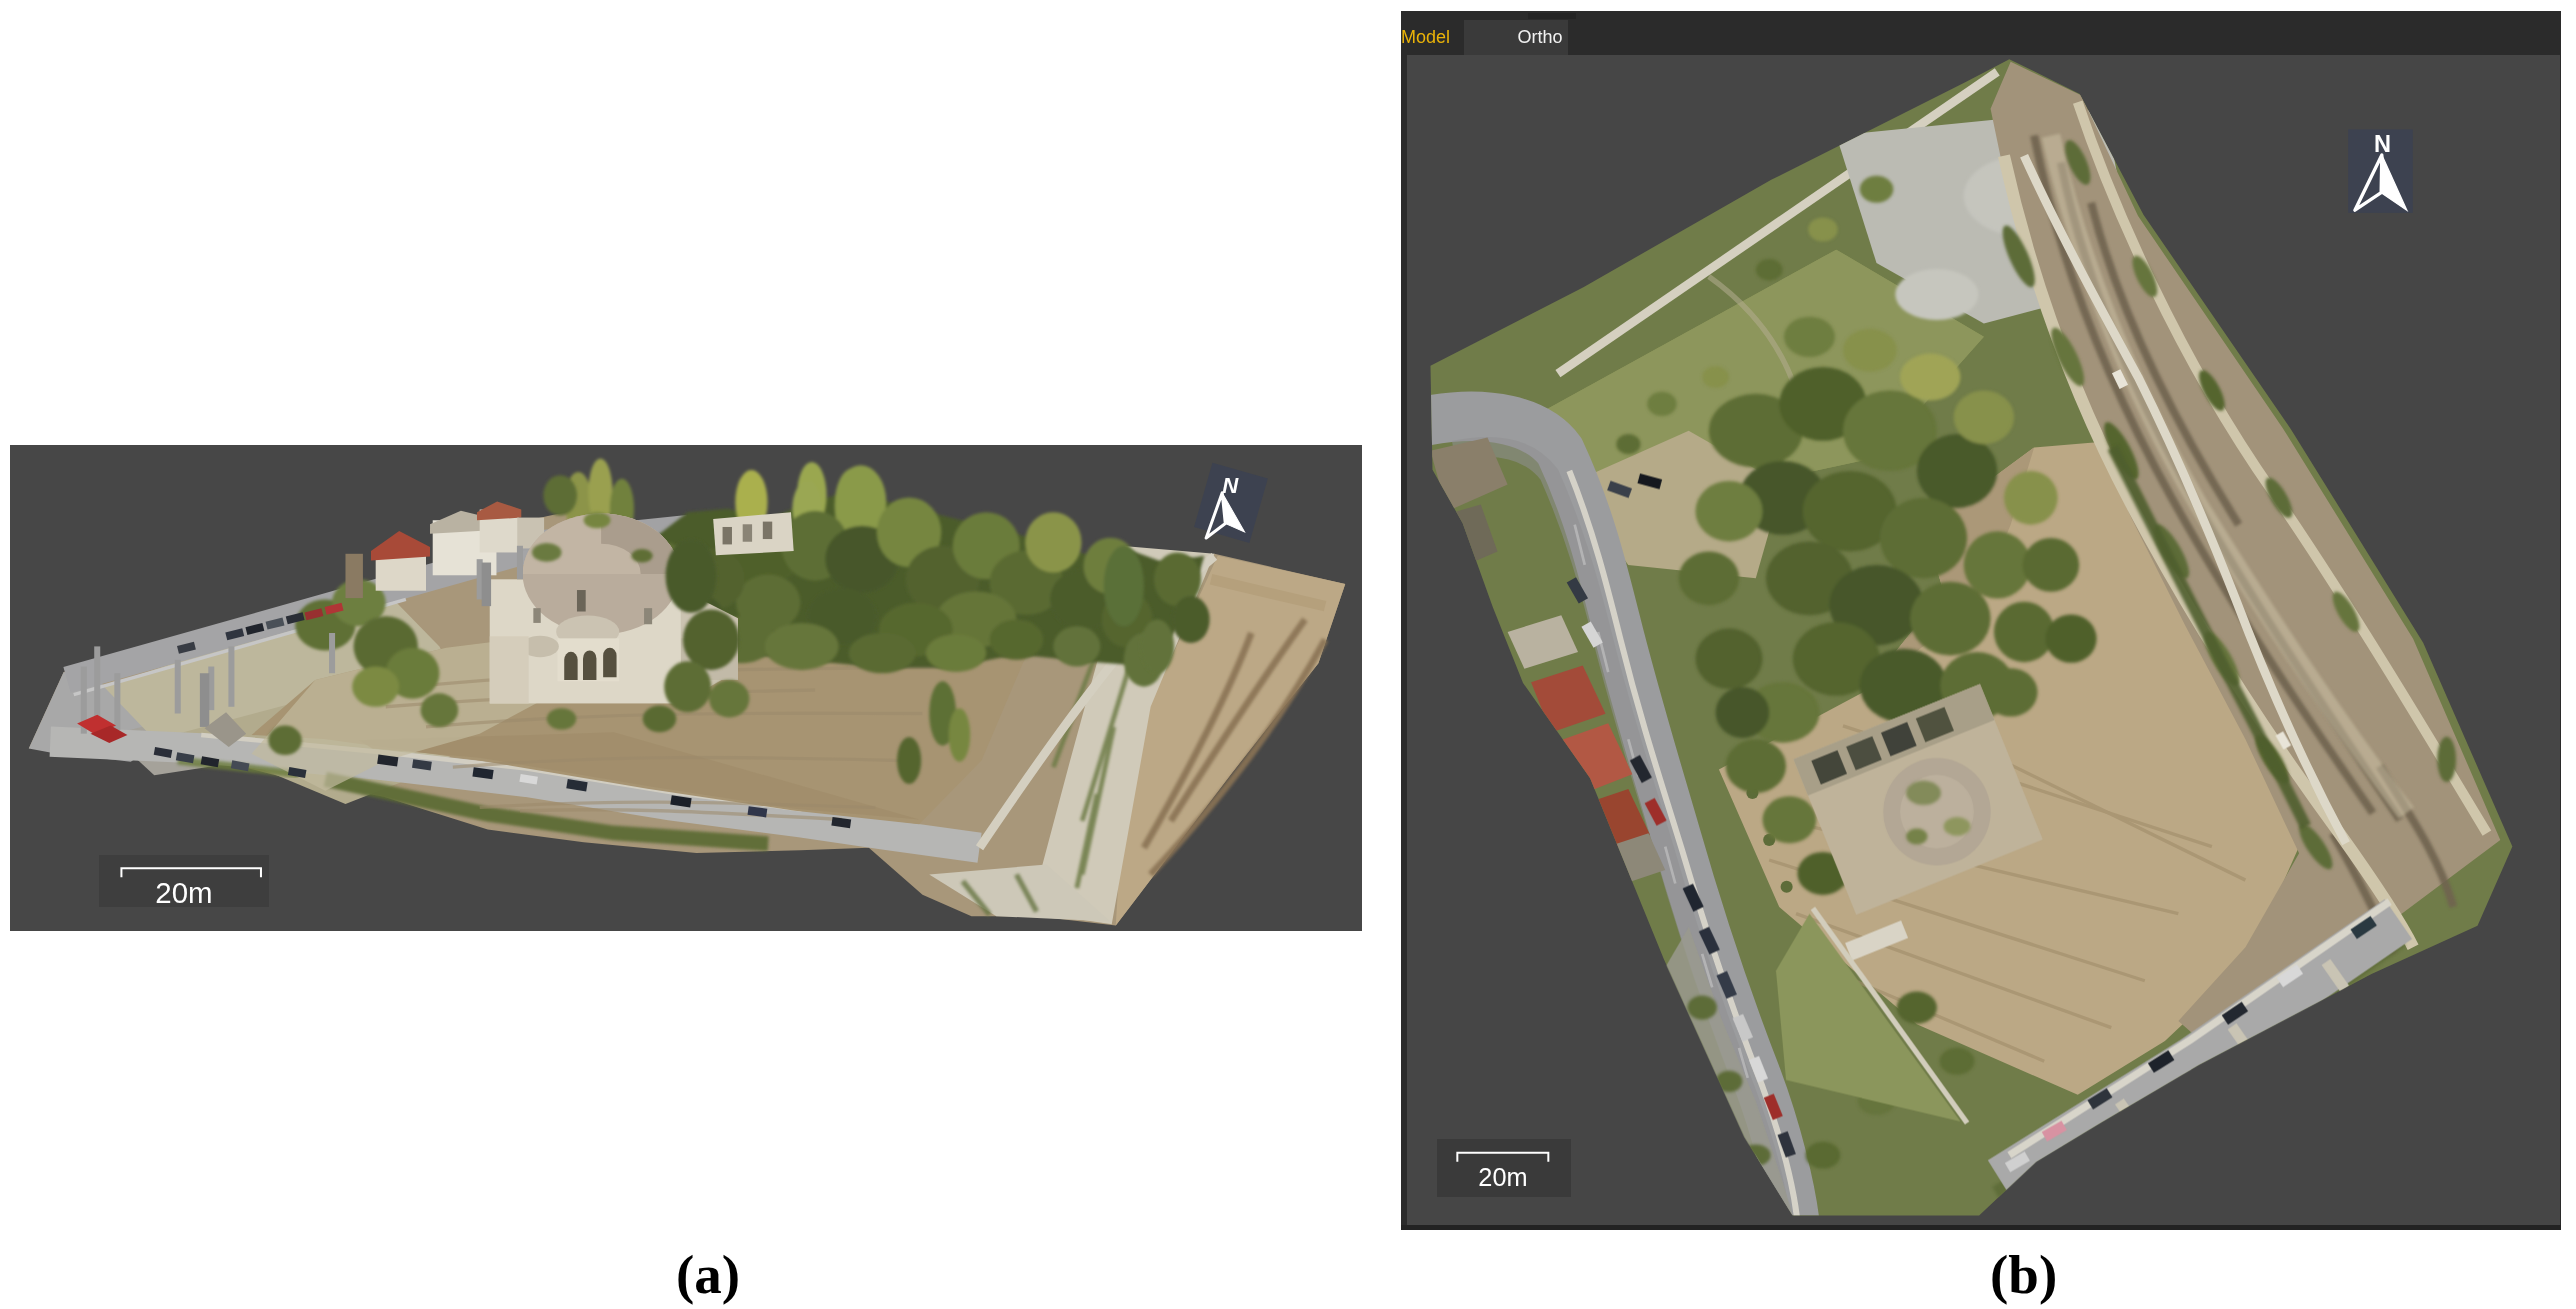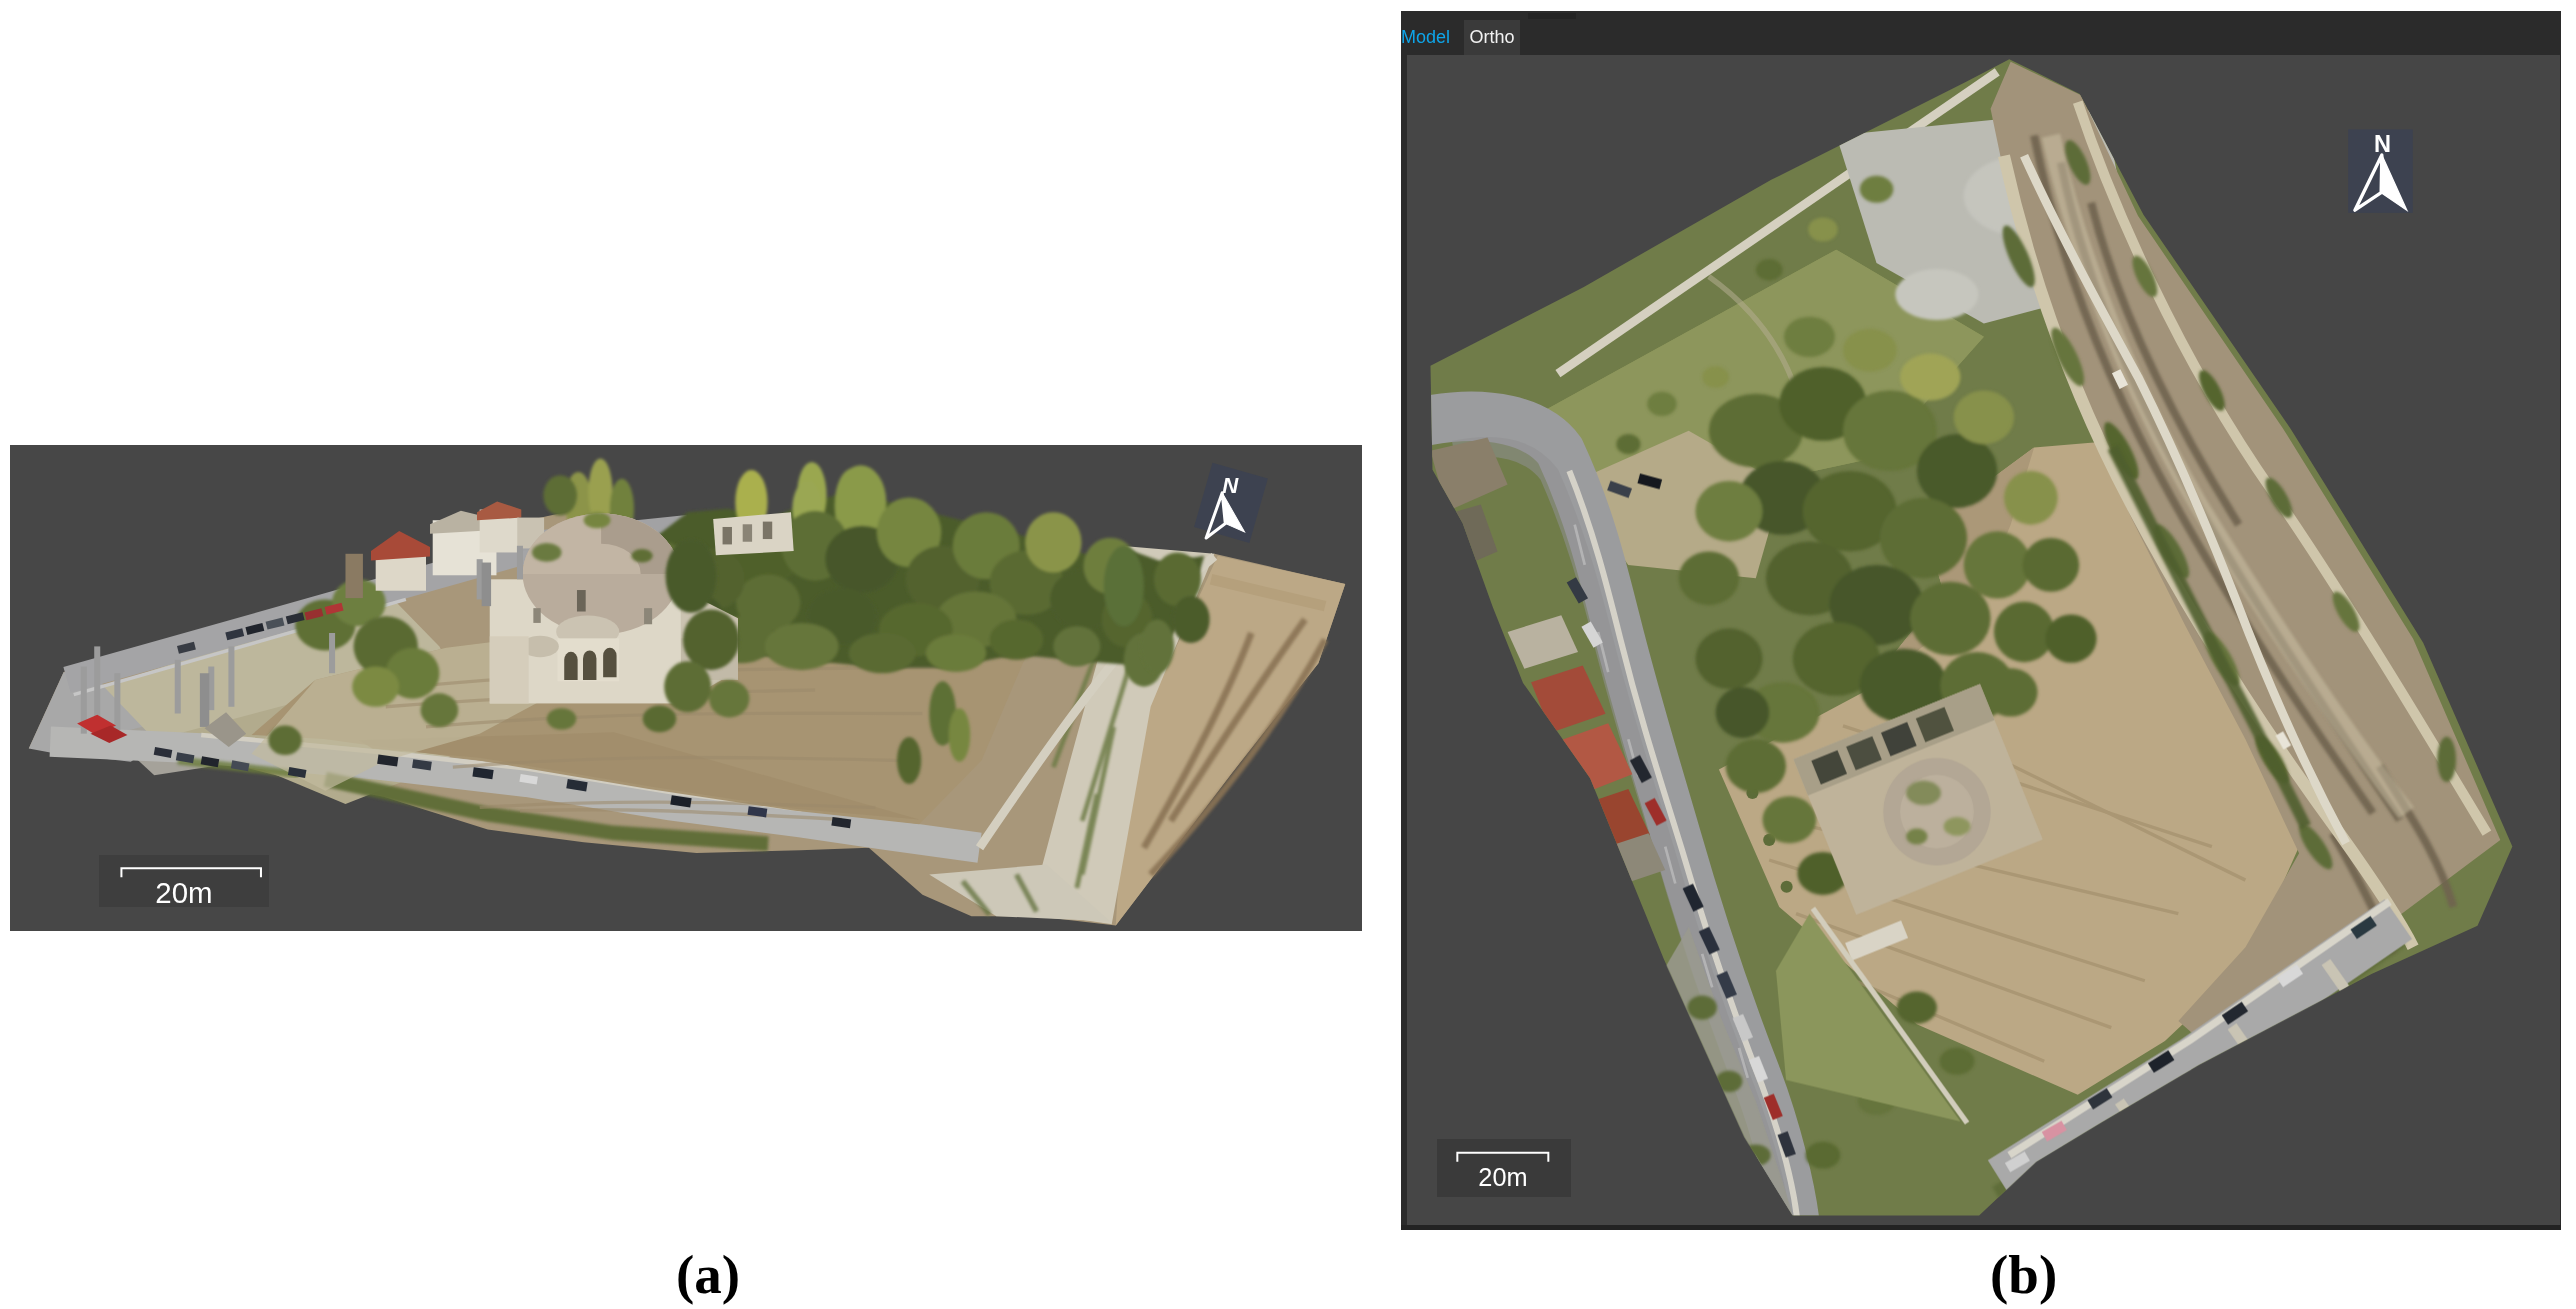--- a/index.html
+++ b/index.html
@@ -2,22 +2,22 @@
 <html style="font-size:10.7px"><head>
 <meta charset="utf-8">
 <style>
 html,body{margin:0;padding:0;background:#ffffff;width:2576px;height:1310px;overflow:hidden;}
 body{position:relative;font-family:"Liberation Sans",sans-serif;}
 #pa{position:absolute;left:10px;top:445px;width:1352px;height:486px;background:#474747;}
 #pb{position:absolute;left:1401px;top:11.4px;width:1160px;height:1219px;background:#2b2b2b;}
 #pbinner{position:absolute;left:6px;top:44px;width:1153px;height:1170px;background:#464646;overflow:hidden;}
 #pbbottom{position:absolute;left:0px;top:1214px;width:1160px;height:4.7px;background:#232323;}
 .tab{position:absolute;top:8.7px;height:35px;line-height:35px;font-size:18px;text-align:center;}
-#tabmodel{left:0px;width:47px;color:#0ea5e9;}
-#tabortho{left:63px;width:56px;color:#f2f2f2;background:#3a3a3a;}
+#tabmodel{left:0px;width:47px;color:#eab308;}
+#tabortho{left:63px;width:56px;color:#f2f2f2;background:#3a3a3a;padding-left:48px;}
 .lbl{position:absolute;font-family:"Liberation Serif",serif;font-weight:bold;font-size:55px;color:#000;line-height:1;}
 .sbox{position:absolute;color:#fff;}
 </style>
 </head>
 <body>
 <div id="pa">
   <svg width="1352" height="486" viewBox="0 0 2015 724" xmlns="http://www.w3.org/2000/svg">
     <defs>
       <filter id="b2" x="-30%" y="-30%" width="160%" height="160%">
           <feGaussianBlur stdDeviation="2.5"></feGaussianBlur>

